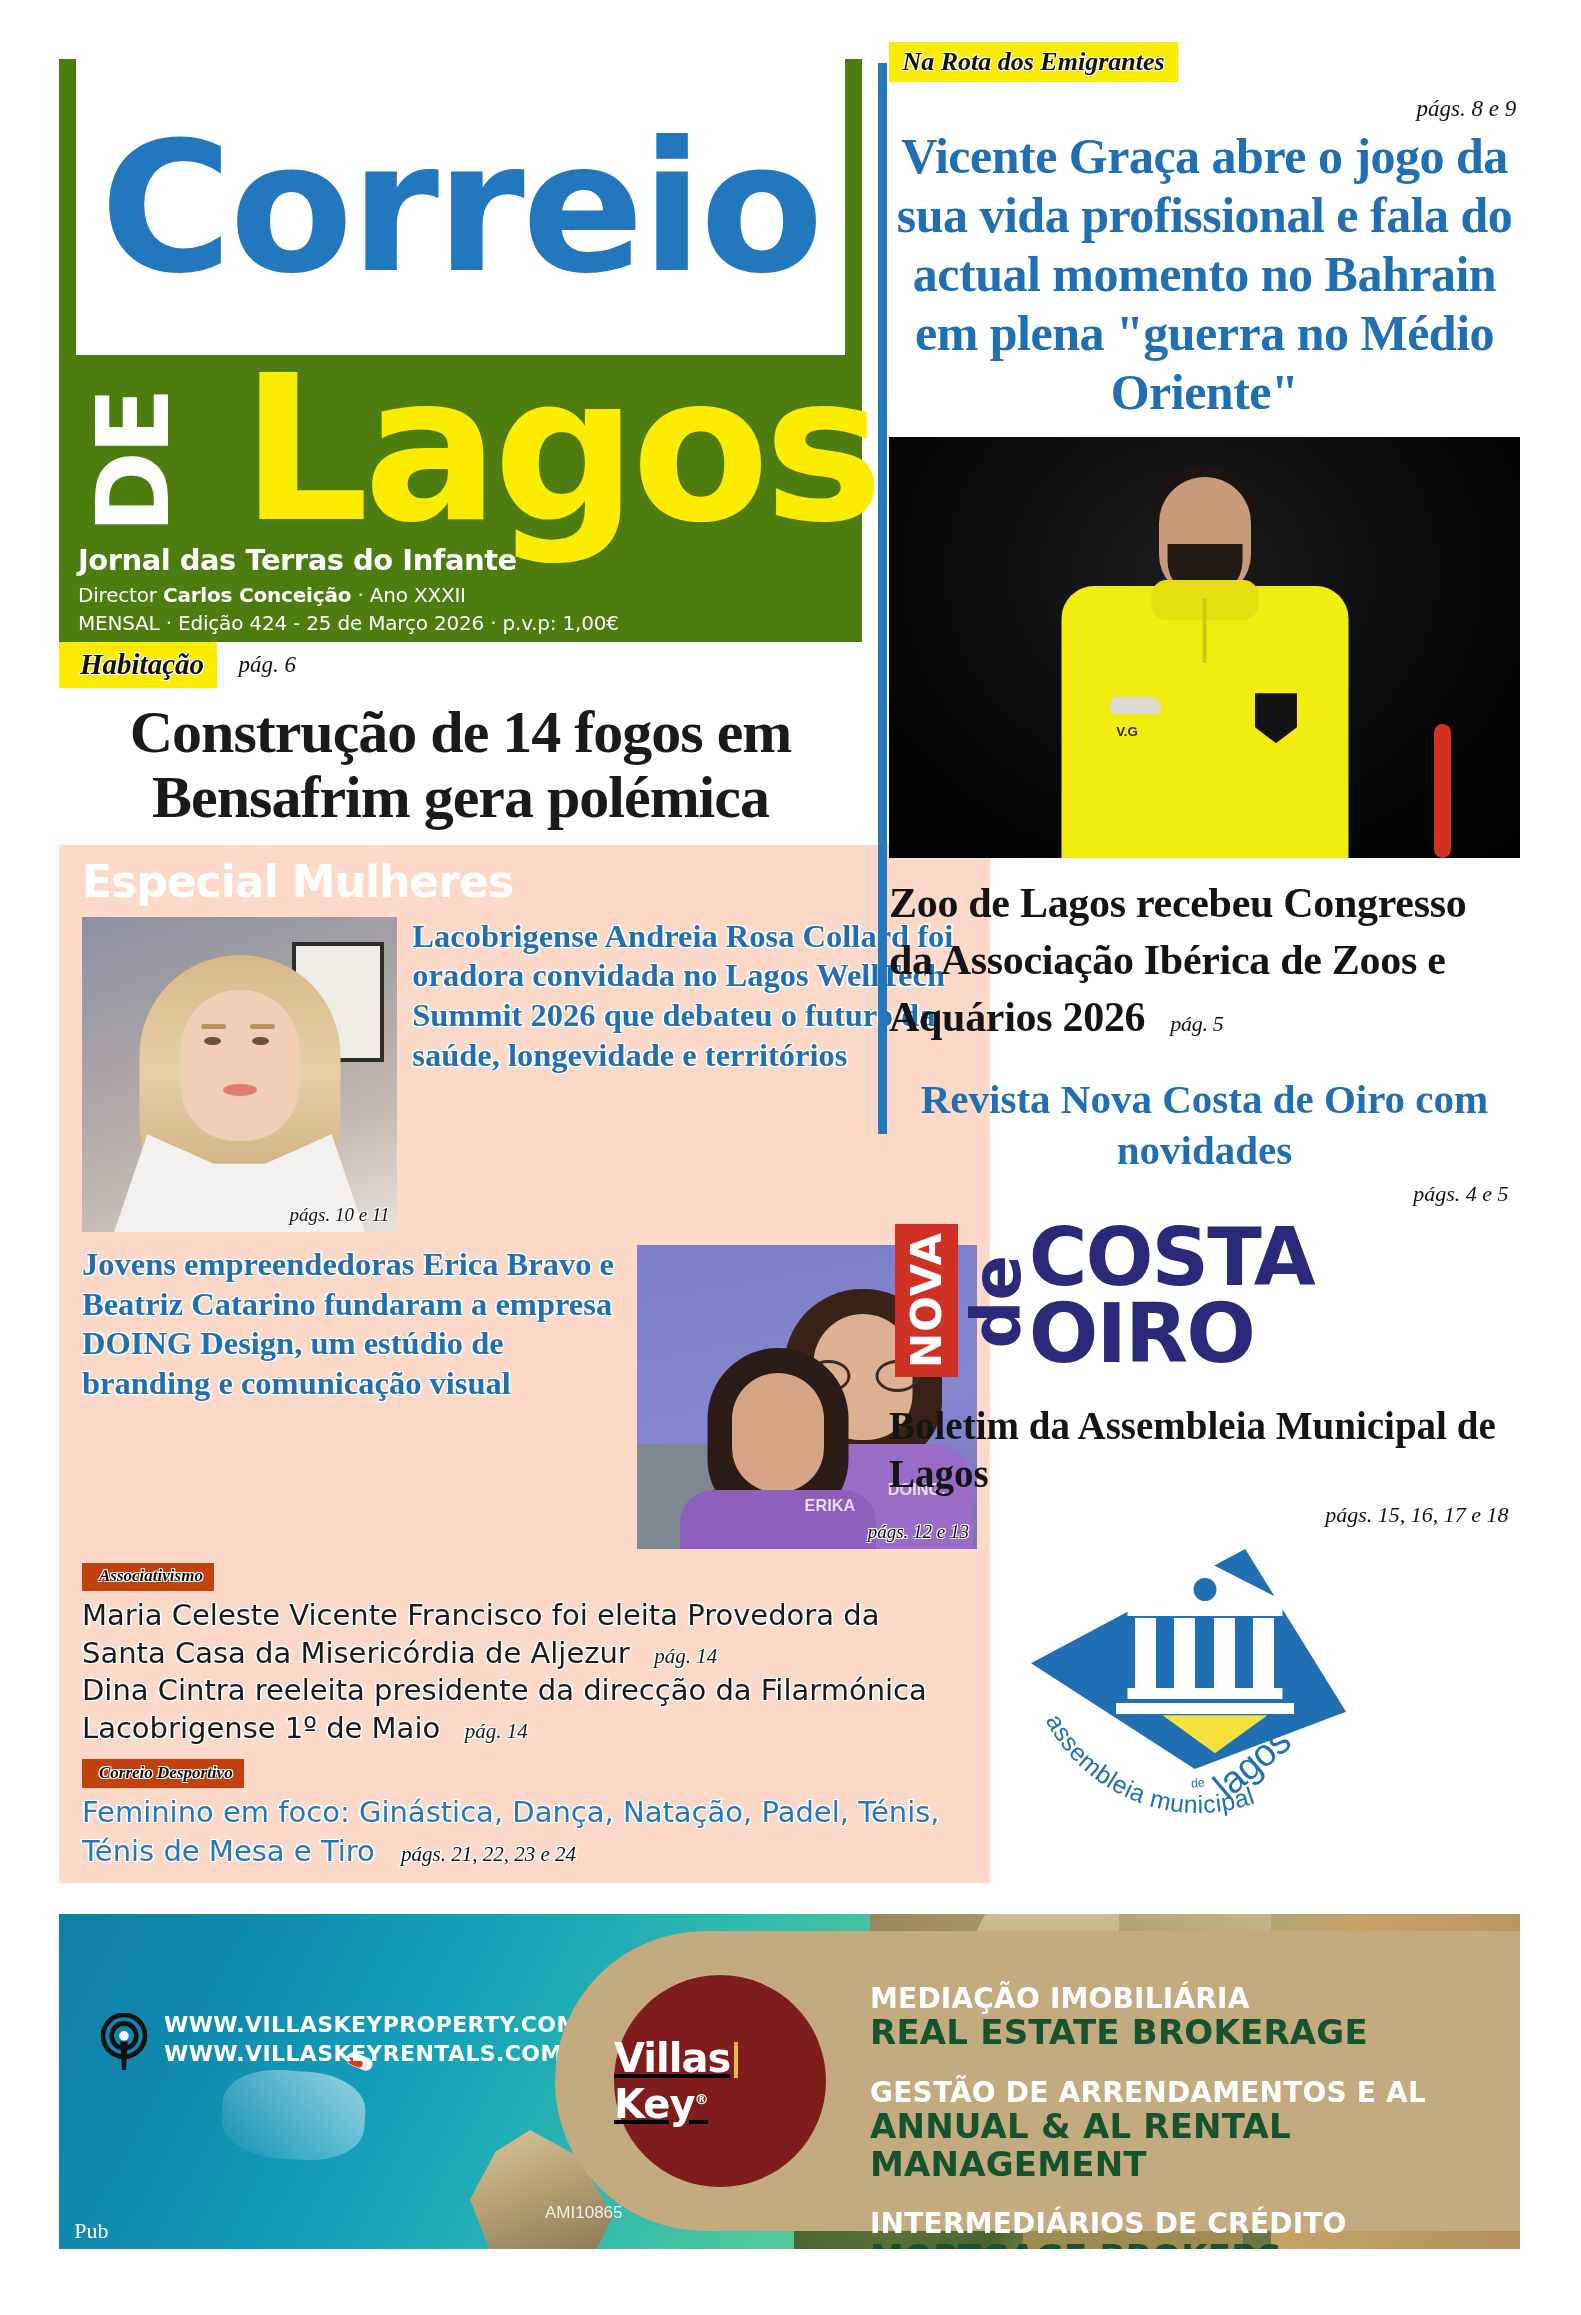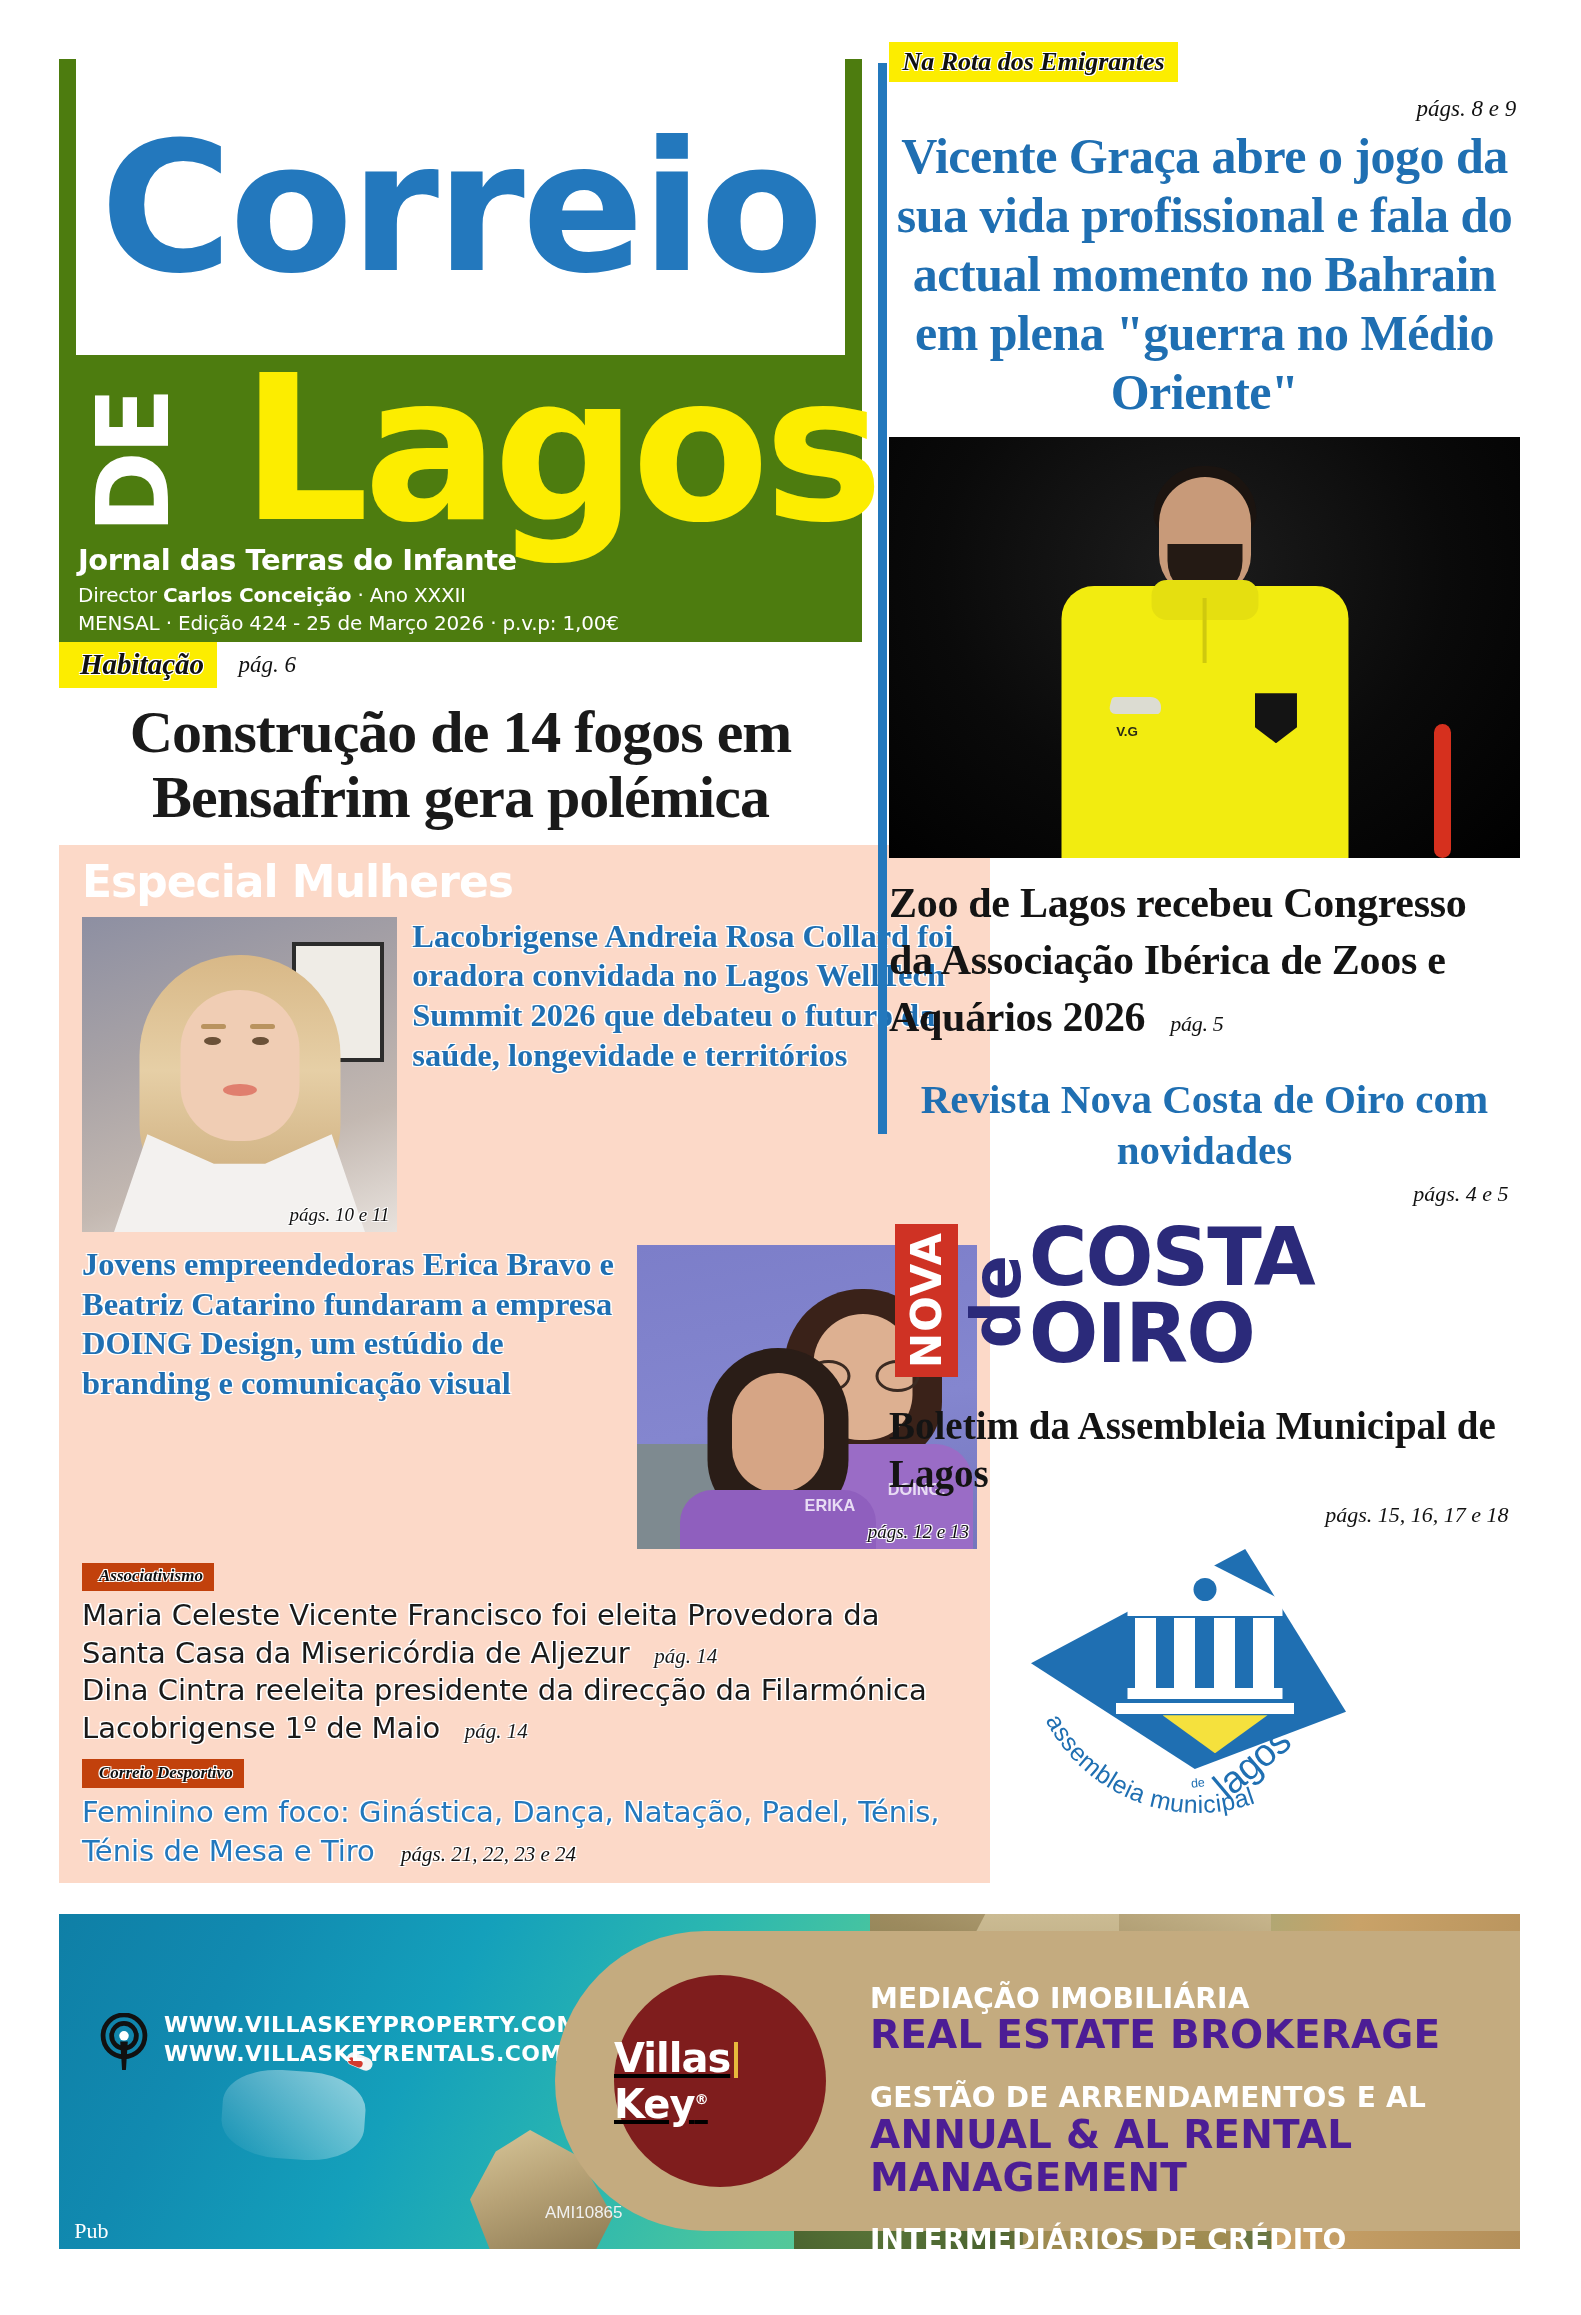--- a/index.html
+++ b/index.html
@@ -349,22 +349,22 @@
   }
   .ad-vk .bar { display:inline-block; width:3.8px; height:36px; background:#e8b93c; vertical-align:-5.7px; margin:0 3.8px; }
   .ad-vk .reg { font-size:14.3px; vertical-align:super; }
   .ad-services { position:absolute; left:315px; top:52px; width: 593px; }
   .svc { margin-bottom: 25px; }
   .svc .pt {
     font-family:"DejaVu Sans", sans-serif; font-weight:700; font-size: 28px;
     color:#ffffff; letter-spacing:0.2px; line-height:1.12;
   }
   .svc .en {
-    font-family:"DejaVu Sans", sans-serif; font-weight:700; font-size: 39px;
-    color:#4c1d95; letter-spacing:0.2px; line-height:1.1;
+    font-family:"DejaVu Sans", sans-serif; font-weight:700; font-size: 34px;
+    color:#14532d; letter-spacing:0.2px; line-height:1.1;
   }
 </style>
 </head>
 <body>
 
 <div class="page">
 
   <div class="left-col">
 
     <div class="masthead">

